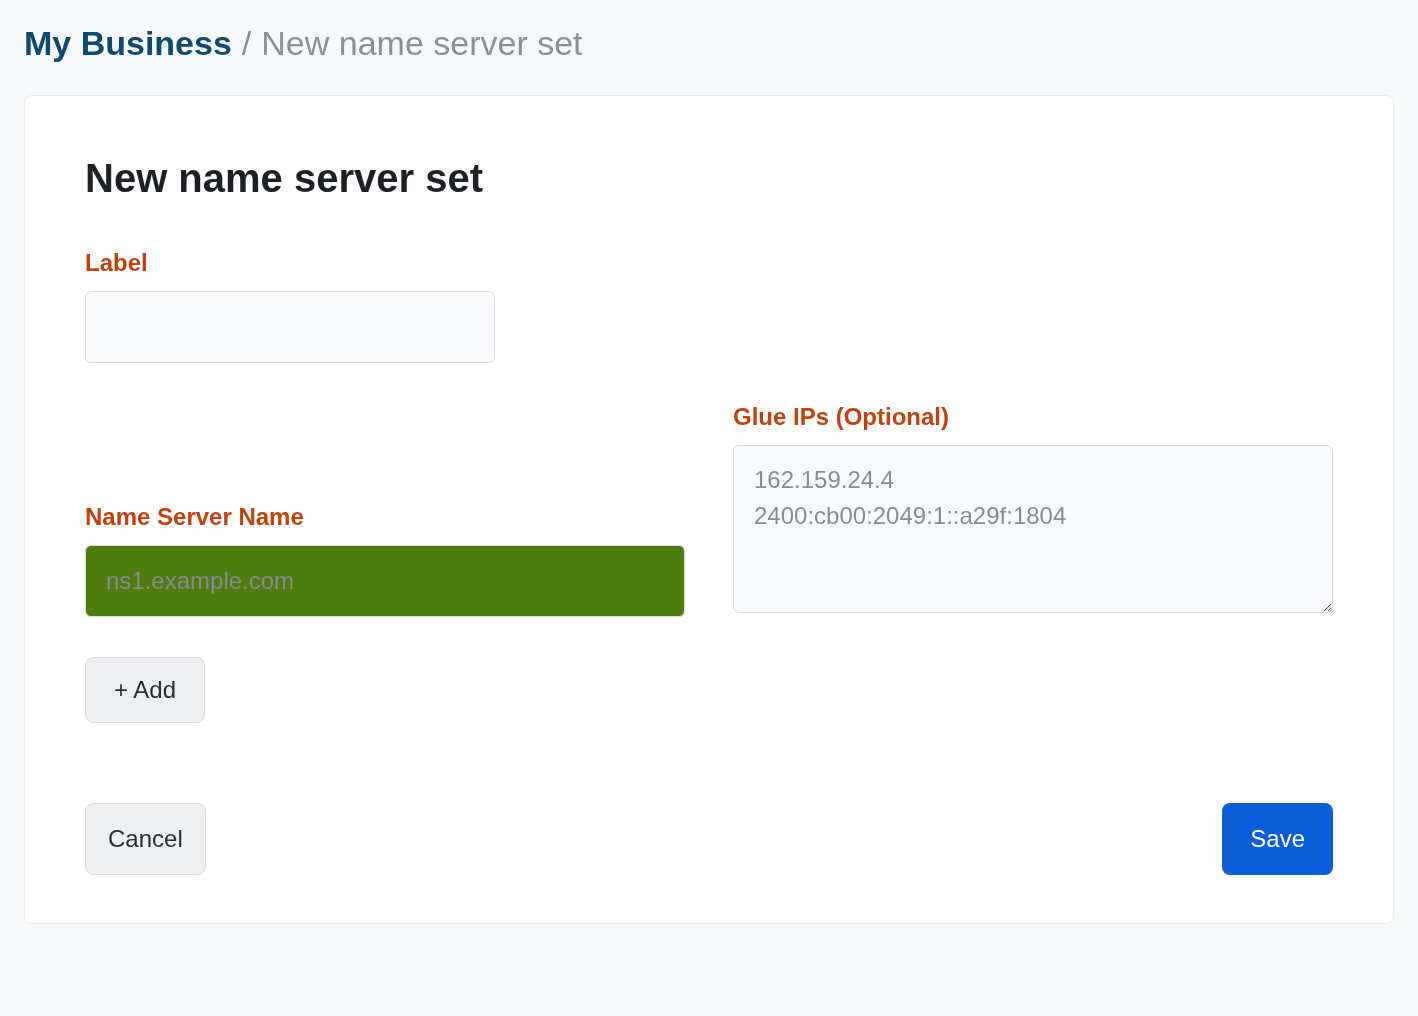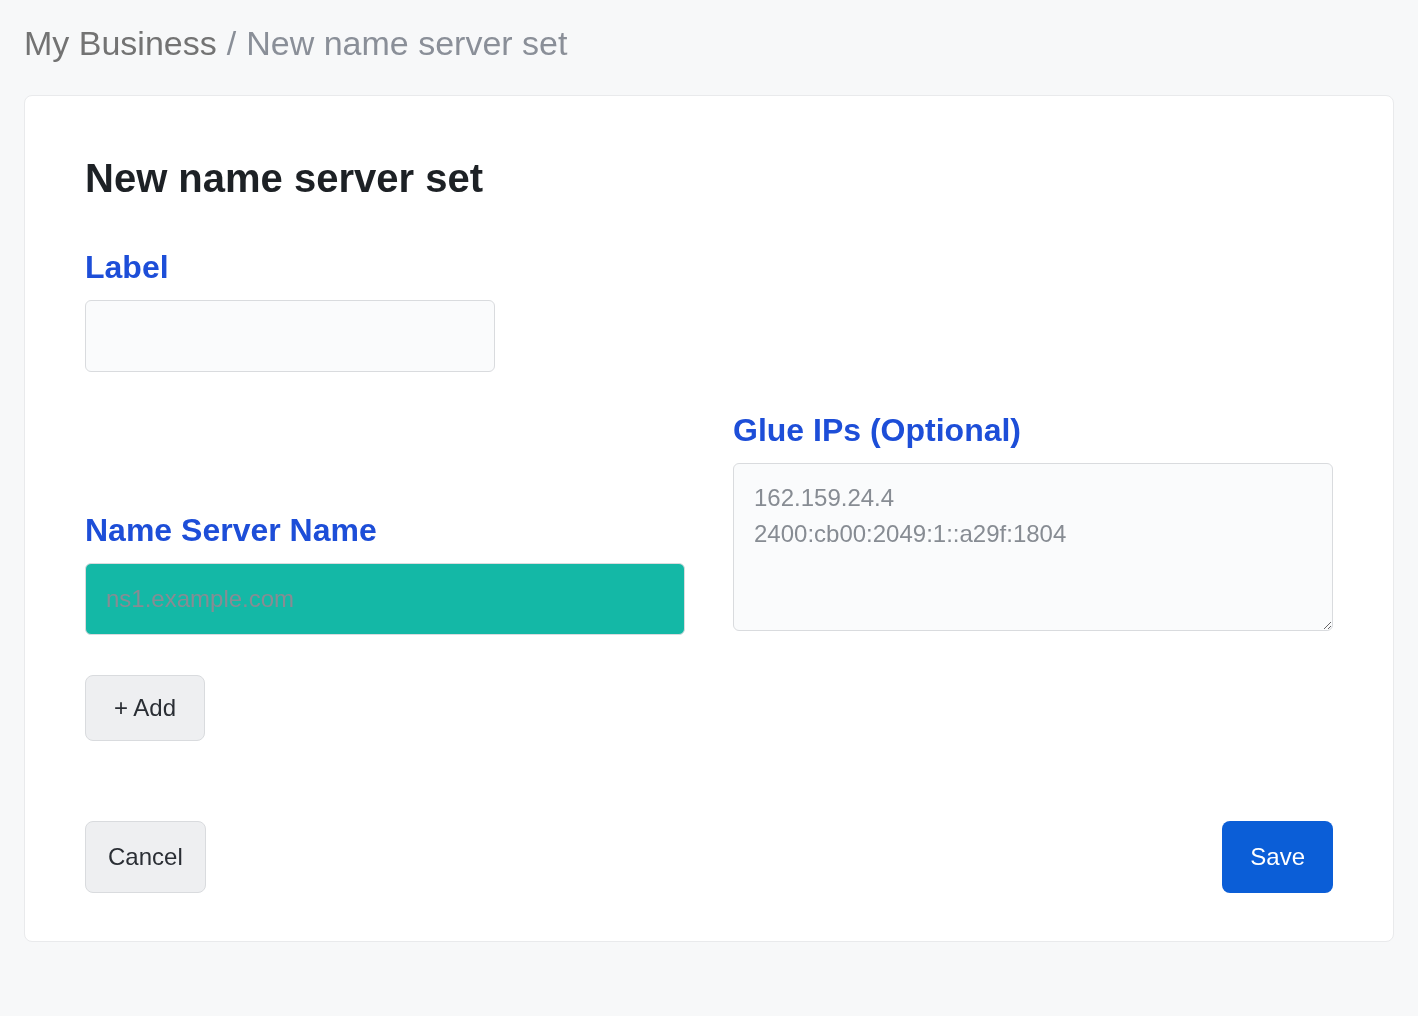--- a/index.html
+++ b/index.html
@@ -16,23 +16,23 @@
     }
     .breadcrumb {
       font-size: 34px;
       font-weight: 500;
       margin-bottom: 32px;
       display: flex;
       align-items: baseline;
       gap: 10px;
     }
     .breadcrumb-link {
-      color: #737373;
+      color: #0c4a6e;
       text-decoration: none;
-      font-weight: 400;
+      font-weight: 700;
     }
     .breadcrumb-sep {
       color: #8a8f98;
       font-weight: 400;
     }
     .breadcrumb-current {
       color: #8a8f98;
       font-weight: 400;
     }
     .card {
@@ -46,23 +46,23 @@
       font-size: 40px;
       font-weight: 700;
       color: #1d2125;
       margin-bottom: 48px;
     }
     .field-group {
       margin-bottom: 40px;
     }
     .field-label {
       display: block;
-      font-size: 32px;
+      font-size: 24px;
       font-weight: 700;
-      color: #1d4ed8;
+      color: #c2410c;
       margin-bottom: 14px;
     }
     .text-input {
       width: 410px;
       height: 72px;
       border: 1px solid #d9dbde;
       border-radius: 6px;
       background: #fafbfc;
       font-size: 24px;
       padding: 0 20px;
@@ -80,21 +80,21 @@
     }
     .col {
       flex: 1;
       min-width: 0;
     }
     .ns-input {
       width: 100%;
       height: 72px;
       border: 1px solid #d9dbde;
       border-radius: 6px;
-      background: #14b8a6;
+      background: #4d7c0f;
       font-size: 24px;
       padding: 0 20px;
       color: #1d2125;
       font-family: inherit;
     }
     .ns-input::placeholder {
       color: #878c93;
     }
     .glue-textarea {
       width: 100%;

